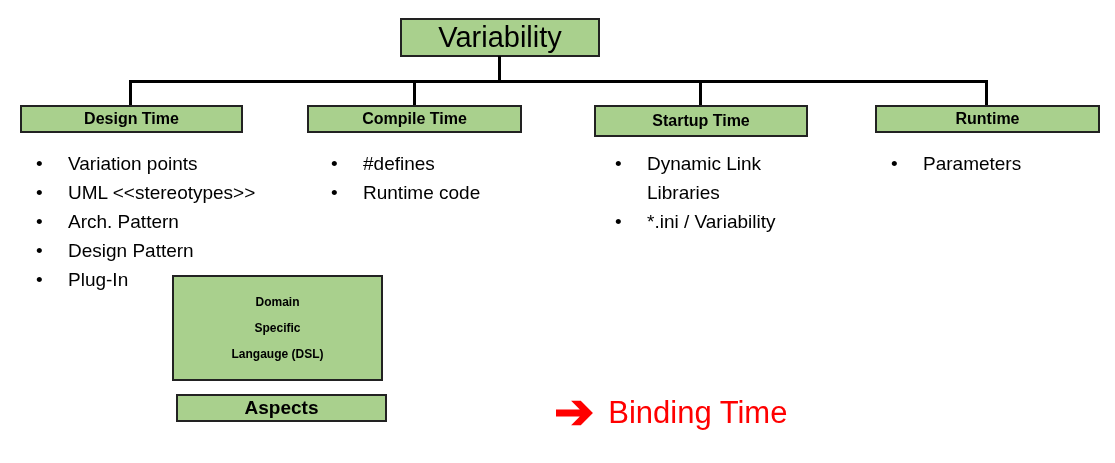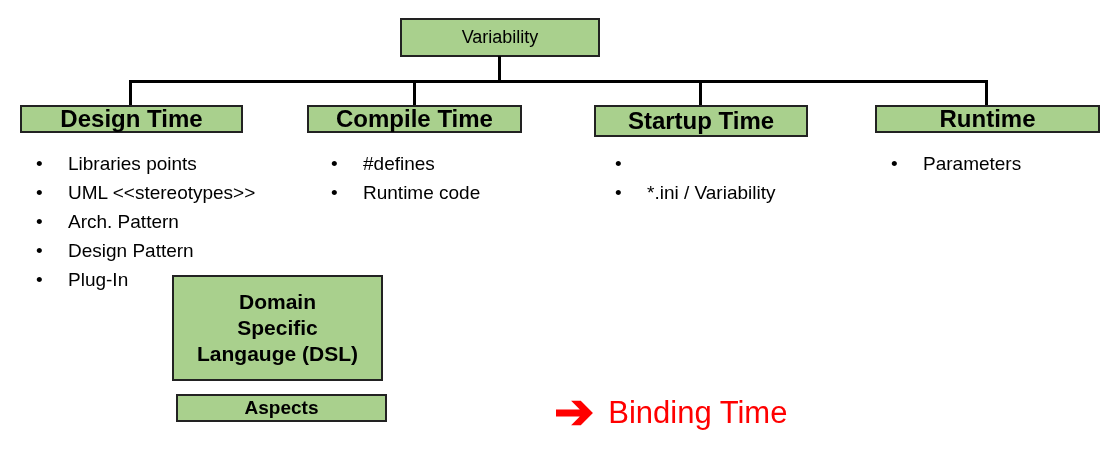--- a/index.html
+++ b/index.html
@@ -12,23 +12,23 @@
   html,body{margin:0;padding:0;background:#ffffff;}
   .canvas{
     position:relative;width:1115px;height:463px;background:#ffffff;overflow:hidden;
     font-family:"Liberation Sans",sans-serif;color:var(--ink);
   }
   .box{
     position:absolute;background:var(--fill);border:2px solid var(--border);
     box-sizing:border-box;display:flex;align-items:center;justify-content:center;
     text-align:center;
   }
-  .root-box{font-size:18px;font-weight:400;}
-  .header-box{font-size:24px;font-weight:700;text-align:center;}
-  .dsl-box{font-size:21px;font-weight:700;line-height:26px;white-space:pre-line;}
+  .root-box{font-size:29px;font-weight:400;}
+  .header-box{font-size:16px;font-weight:700;text-align:center;}
+  .dsl-box{font-size:12px;font-weight:700;line-height:26px;white-space:pre-line;}
   .aspects-box{font-size:19px;font-weight:700;}
   .line{position:absolute;background:var(--connector);}
   ul.blist{position:absolute;list-style:none;margin:0;padding:0;}
   ul.blist li{display:flex;align-items:flex-start;font-size:19px;line-height:29px;}
   ul.blist .bul{flex:none;width:32px;padding-left:3px;}
   ul.blist .txt{white-space:pre-line;}
   .small{font-size:19px;}
   .binding{position:absolute;display:flex;align-items:center;color:var(--accent);}
   .barrow{font-size:48px;line-height:1;font-weight:700;margin-right:14px;}
   .blabel{font-size:31px;line-height:1;font-weight:400;}
@@ -58,21 +58,21 @@
   <div class="box header-box" style="left:594px;top:105px;width:214px;height:32px;">
     <span>Startup Time</span>
   </div>
   <div class="box header-box" style="left:875px;top:105px;width:225px;height:28px;">
     <span>Runtime</span>
   </div>
 
   <ul class="blist" style="left:33px;top:149px;width:270px;">
     <li>
       <span class="bul">•</span>
-      <span class="txt">Libraries points</span>
+      <span class="txt">Variation points</span>
     </li>
     <li>
       <span class="bul">•</span>
       <span class="txt"><span>UML</span> <span class="small">&lt;&lt;stereotypes&gt;&gt;</span></span>
     </li>
     <li>
       <span class="bul">•</span>
       <span class="txt">Arch. Pattern</span>
     </li>
     <li>
@@ -92,20 +92,22 @@
     </li>
     <li>
       <span class="bul">•</span>
       <span class="txt">Runtime code</span>
     </li>
   </ul>
 
   <ul class="blist" style="left:612px;top:149px;width:230px;">
     <li>
       <span class="bul">•</span>
+      <span class="txt">Dynamic Link
+Libraries</span>
     </li>
     <li>
       <span class="bul">•</span>
       <span class="txt">*.ini / Variability</span>
     </li>
   </ul>
 
   <ul class="blist" style="left:888px;top:149px;width:210px;">
     <li>
       <span class="bul">•</span>

